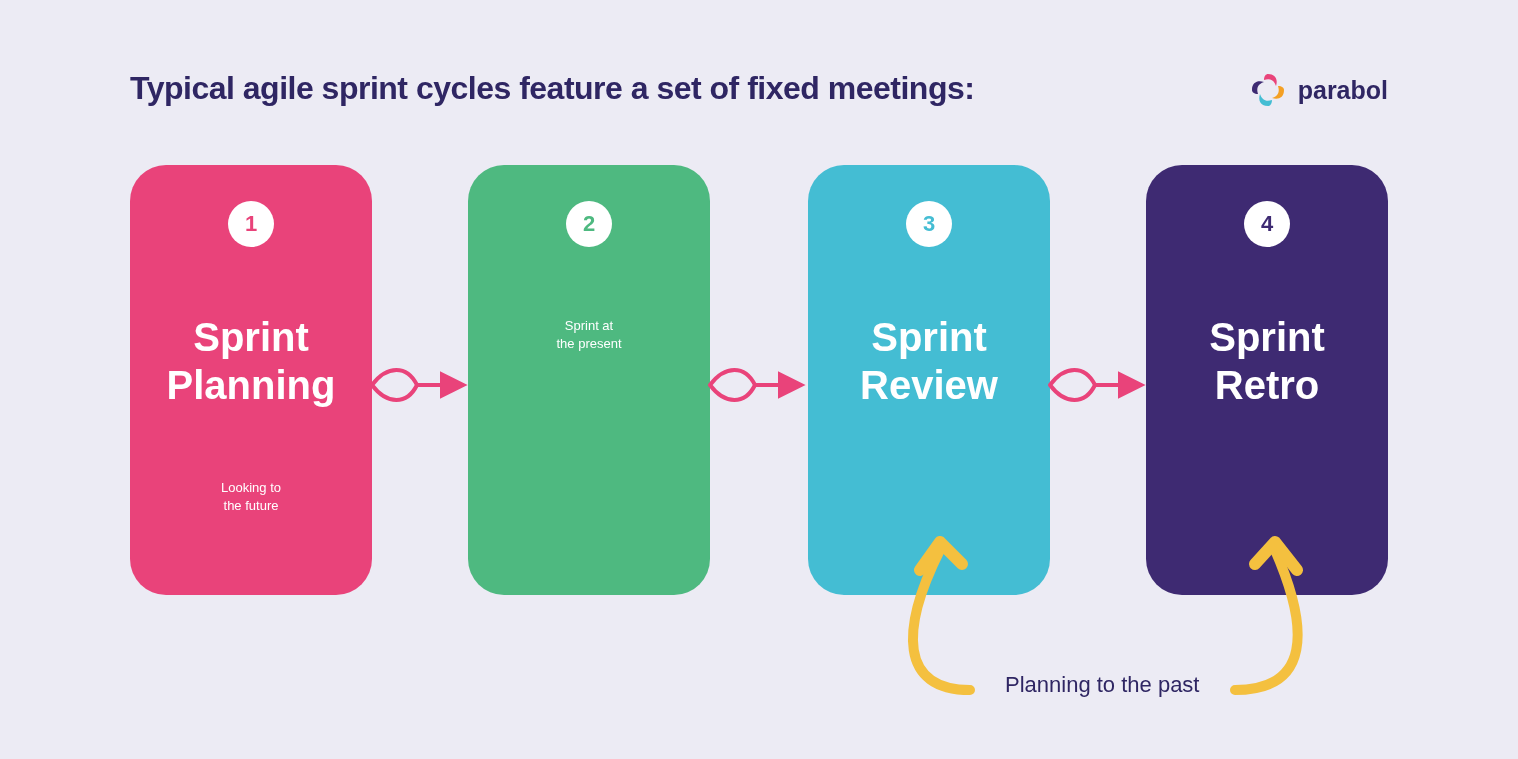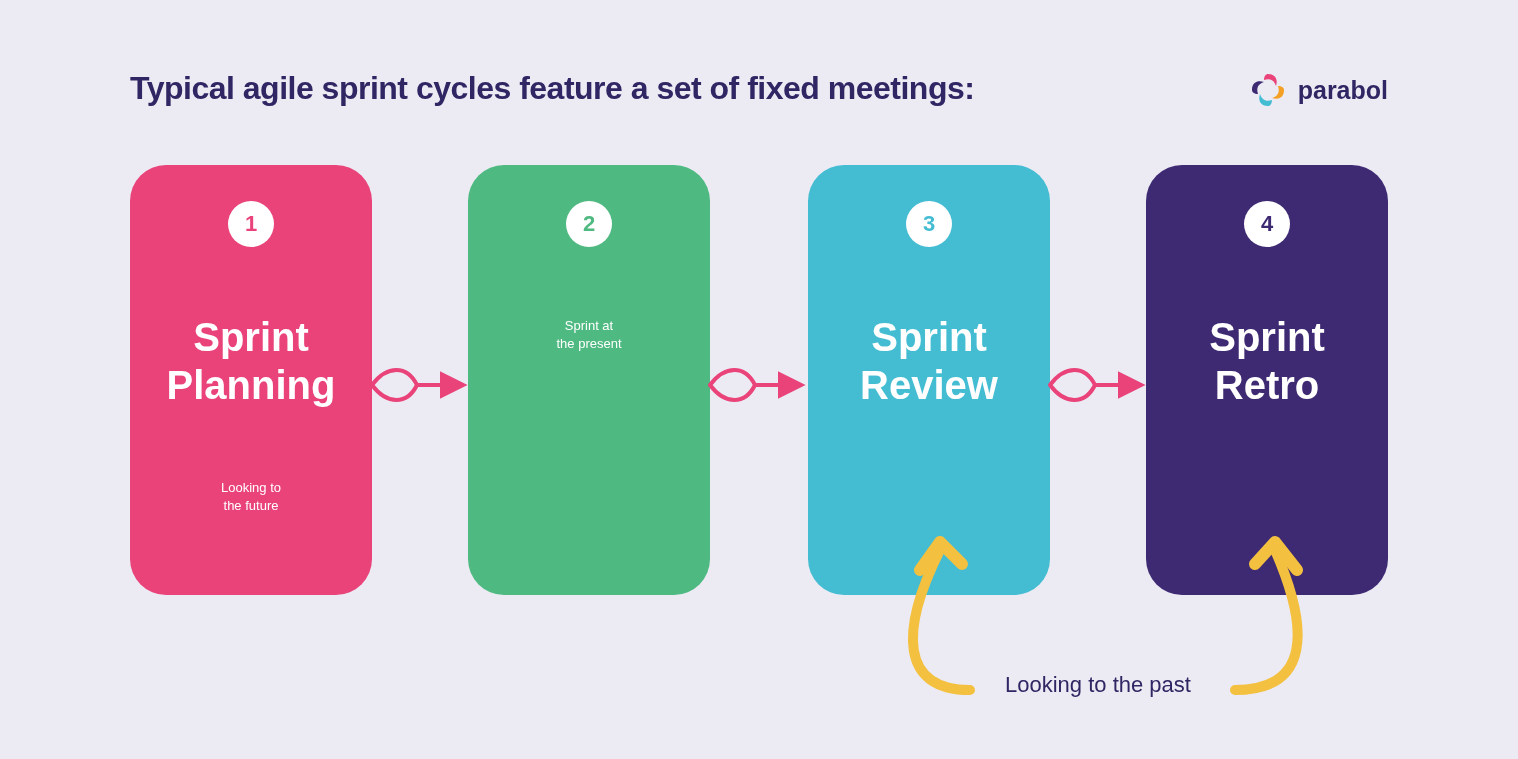--- a/index.html
+++ b/index.html
@@ -185,13 +185,13 @@
 <svg class="curved" style="left:870px; top:530px; width:130px; height:170px;" viewBox="0 0 130 170">
   <path d="M100 160 C 30 160, 30 100, 70 20" fill="none" stroke="#F4C03F" stroke-width="10" stroke-linecap="round"></path>
   <path d="M50 40 L70 12 L92 34" fill="none" stroke="#F4C03F" stroke-width="12" stroke-linecap="round" stroke-linejoin="round"></path>
 </svg>
 
 <svg class="curved" style="left:1215px; top:530px; width:130px; height:170px;" viewBox="0 0 130 170">
   <path d="M20 160 C 95 160, 95 100, 60 20" fill="none" stroke="#F4C03F" stroke-width="10" stroke-linecap="round"></path>
   <path d="M40 34 L60 12 L82 40" fill="none" stroke="#F4C03F" stroke-width="12" stroke-linecap="round" stroke-linejoin="round"></path>
 </svg>
 
-<div class="caption" style="left:1005px; top:672px;">Looking to the past</div>
+<div class="caption" style="left:1005px; top:672px;">Planning to the past</div>
 
 </body></html>

